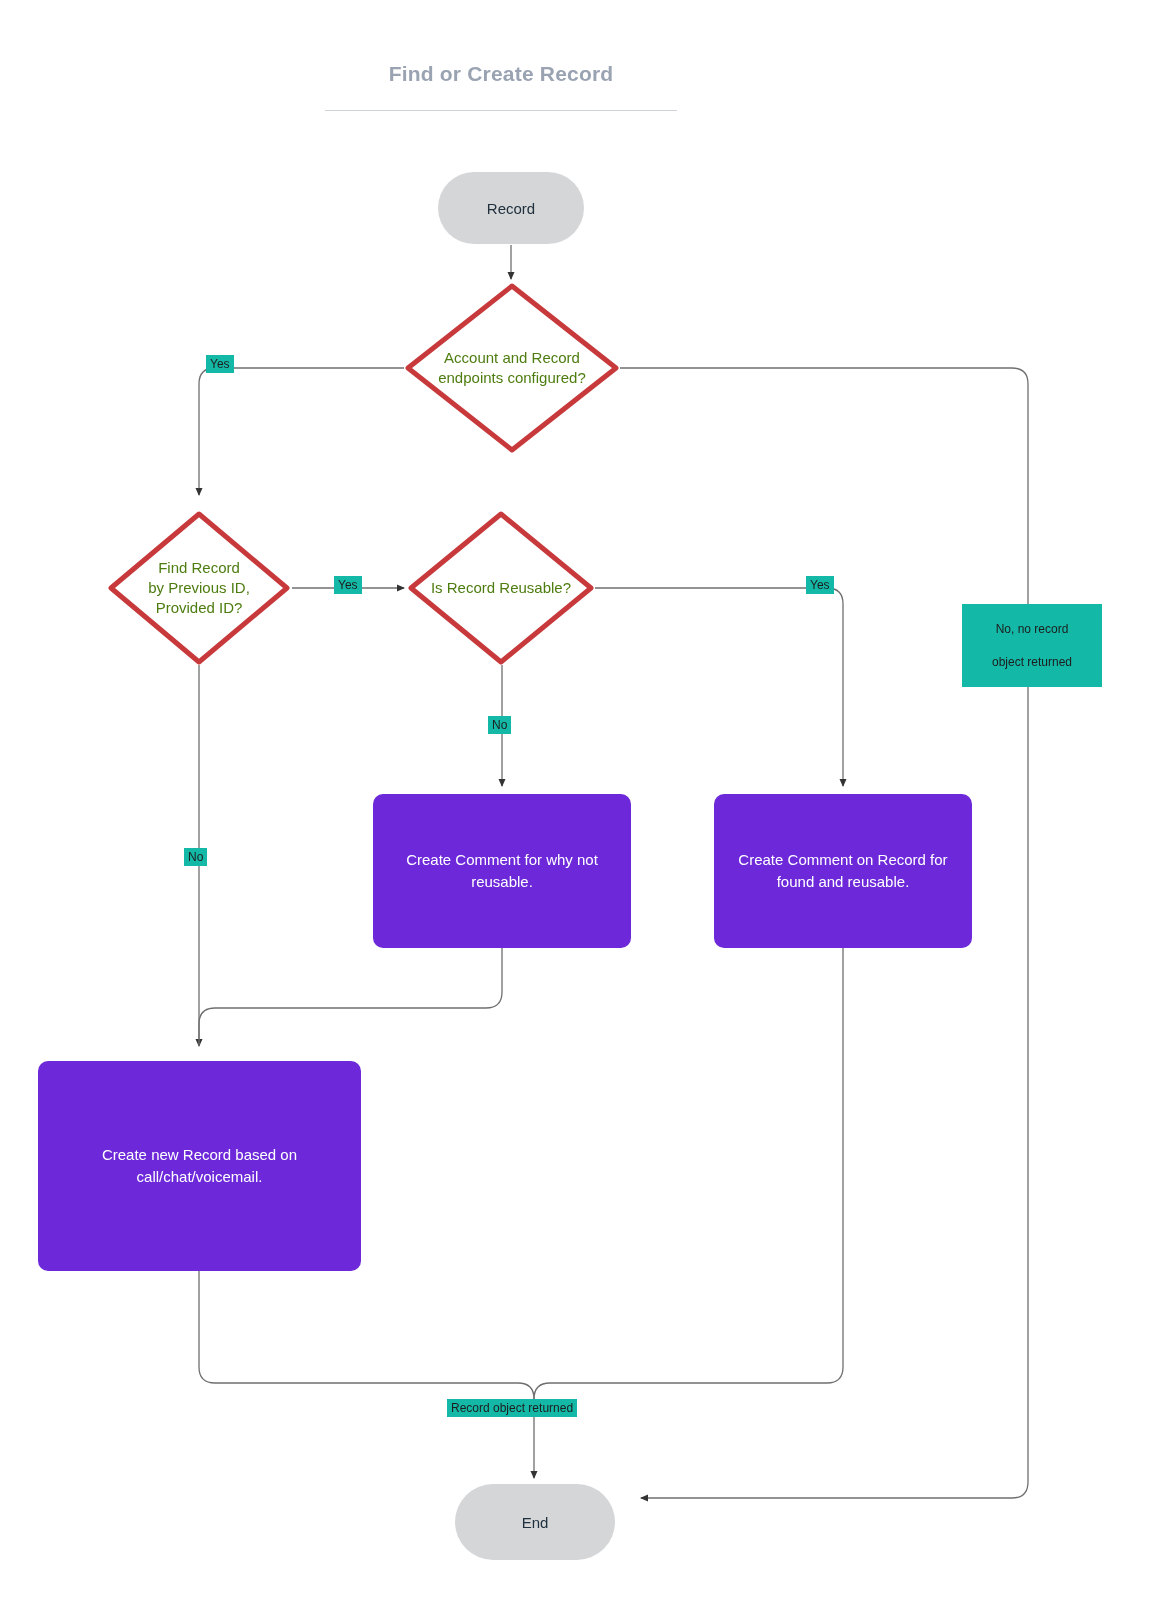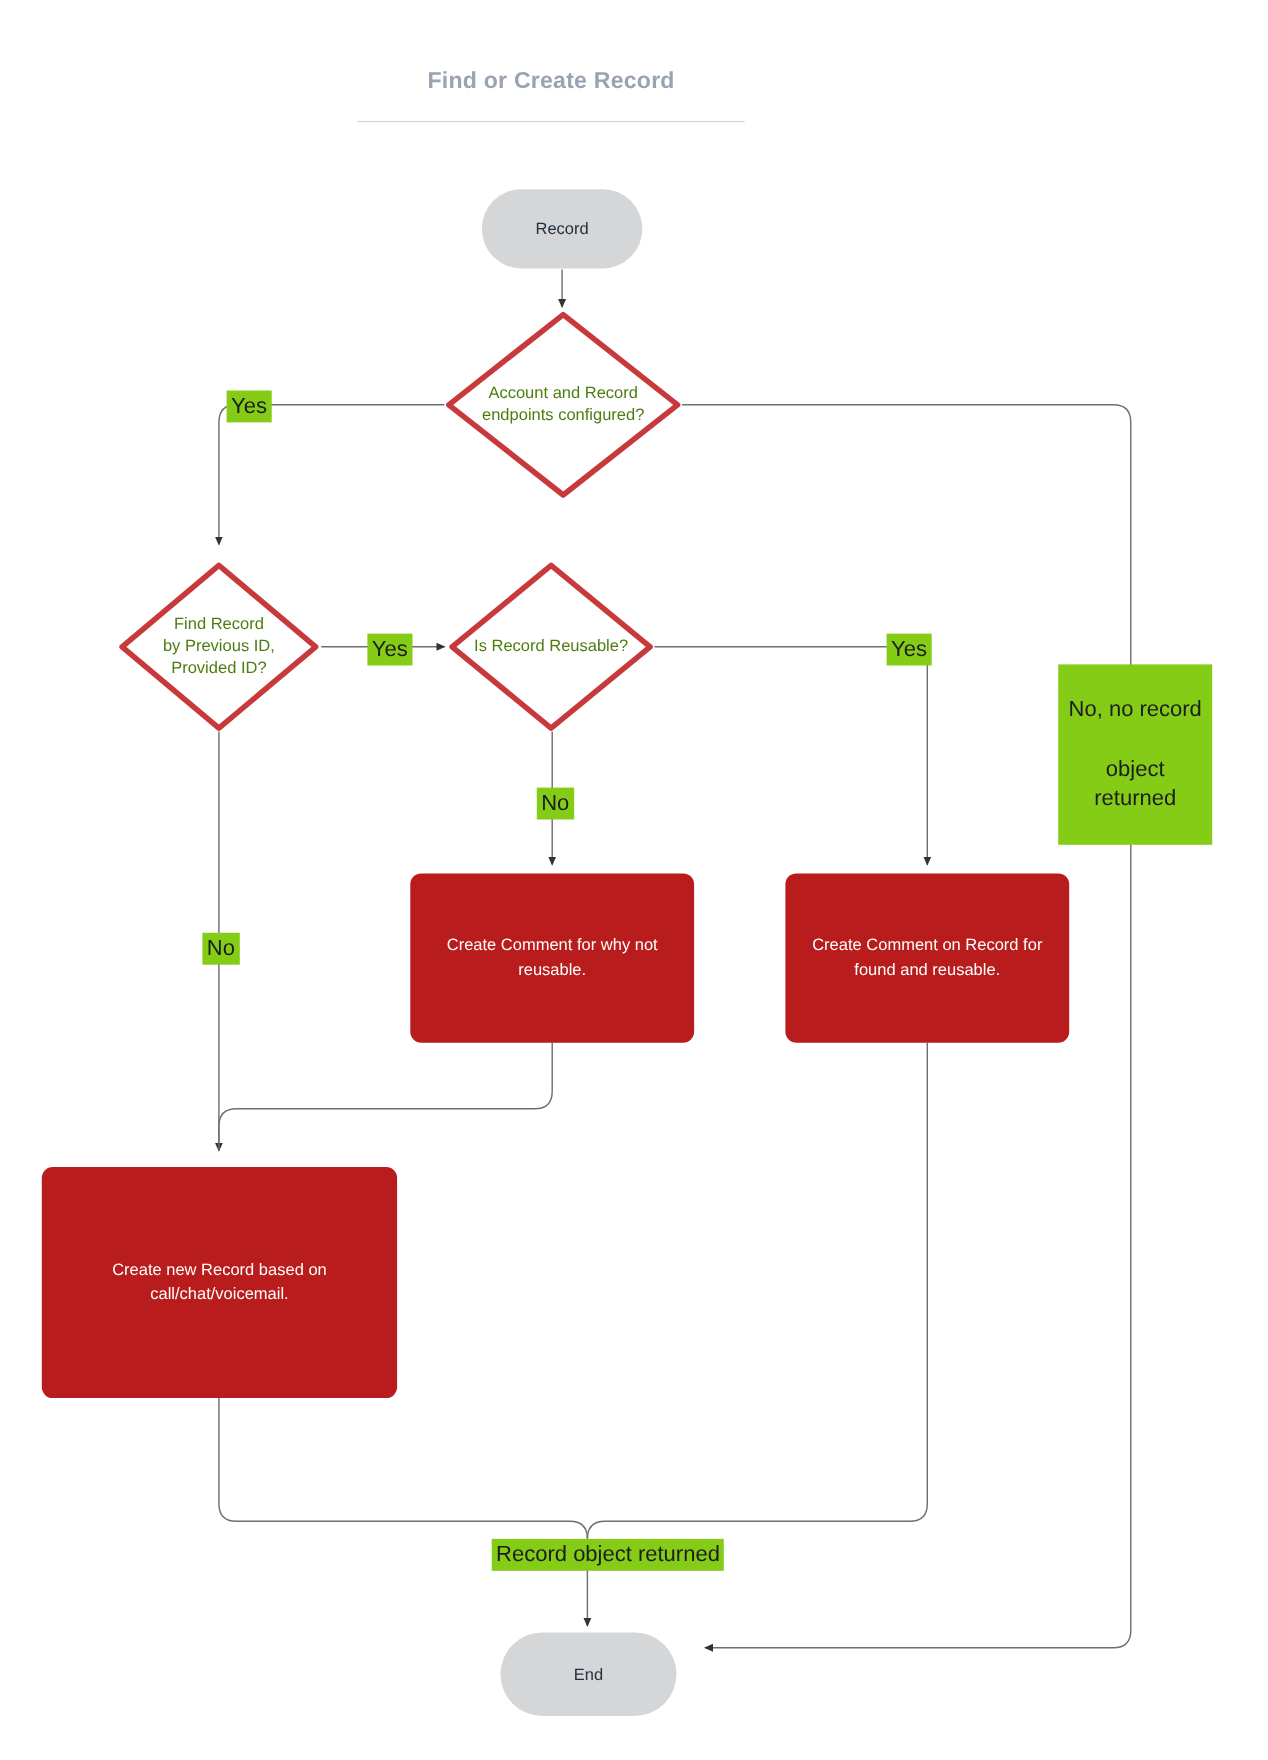--- a/index.html
+++ b/index.html
@@ -53,21 +53,21 @@
   }
 
   .terminator {
     background: #d5d6d8;
     border-radius: 999px;
     color: #20303d;
     font-size: 15px;
   }
 
   .process {
-    background: #b91c1c;
+    background: #6d28d9;
     border-radius: 10px;
     color: #ffffff;
     font-size: 15px;
     line-height: 1.45;
     padding: 0 4px;
     text-align: center;
   }
   .process span { display: block; }
 
   .decision {
@@ -83,23 +83,23 @@
   }
   .decision .dia-label {
     position: relative;
     z-index: 2;
     width: 86%;
   }
 
   
   .edge-label {
     position: absolute;
-    font-size: 20px;
+    font-size: 12px;
     color: #1d1d1d;
-    background: #84cc16;
+    background: #14b8a6;
     padding: 1px 4px;
     text-align: center;
     line-height: 1.35;
     white-space: pre-line;
   }
 </style>
 </head>
 <body>
 
 <div id="canvas">

